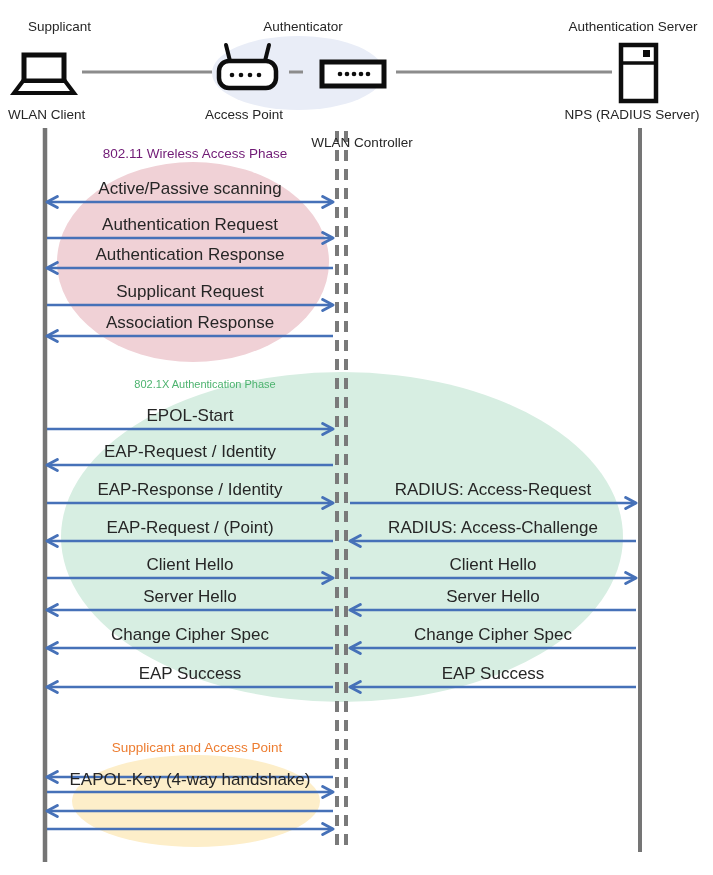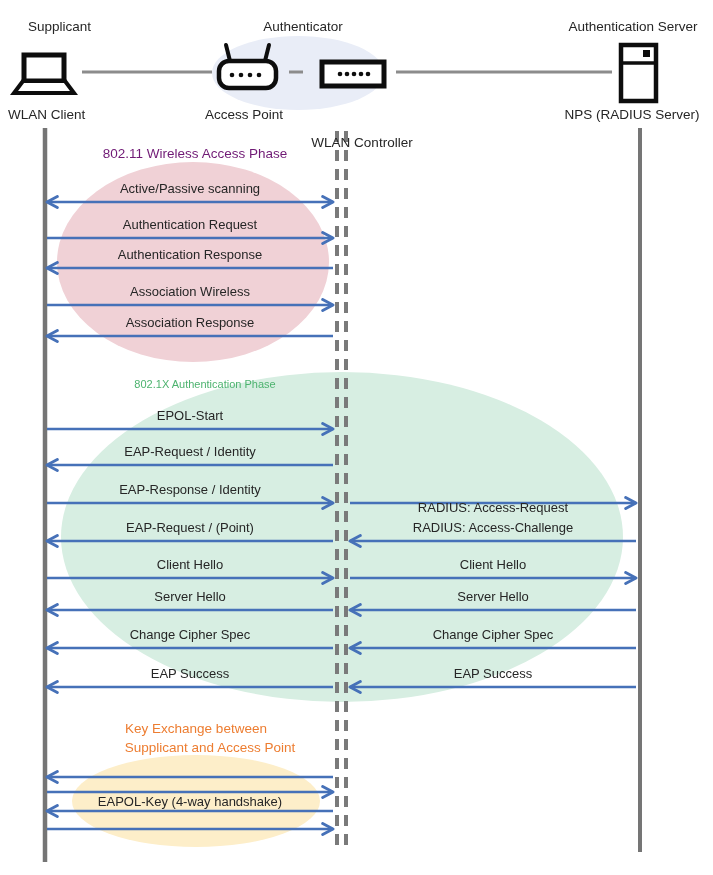--- a/index.html
+++ b/index.html
@@ -1,19 +1,19 @@
 <!DOCTYPE html>
 <html><head>
 <meta charset="utf-8">
 <style>
   html,body{margin:0;padding:0;background:#ffffff;}
   .stage{position:relative;width:713px;height:875px;background:#fff;overflow:hidden;
          font-family:"Liberation Sans",sans-serif;color:#262626;}
   .layer{position:absolute;left:0;top:0;}
-  .lbl{position:absolute;font-size:13px;line-height:16px;text-align:center;white-space:nowrap;color:#262626;}
+  .lbl{position:absolute;font-size:17px;line-height:16px;text-align:center;white-space:nowrap;color:#262626;}
   .actor{font-size:13.5px;}
   .msgL{left:45px;width:290px;}
   .msgR{left:348px;width:290px;}
   .ph1{color:#701a75;font-size:13.5px;}
   .ph2{color:#4db36f;font-size:11px;}
   .ph3{color:#ed7d31;font-size:13.5px;}
   .la{text-align:left;}
 </style>
 </head>
 <body>
@@ -108,38 +108,37 @@
   <div class="lbl actor" style="left:233px;top:19px;width:140px;">Authenticator</div>
   <div class="lbl actor" style="left:553px;top:19px;width:160px;">Authentication Server</div>
 
   <div class="lbl actor la" style="left:8px;top:107px;">WLAN Client</div>
   <div class="lbl actor" style="left:184px;top:107px;width:120px;">Access Point</div>
   <div class="lbl actor" style="left:292px;top:107px;width:140px;margin-top:28px;">WLAN Controller</div>
   <div class="lbl actor" style="left:552px;top:107px;width:160px;">NPS (RADIUS Server)</div>
 
   <div class="lbl ph1" style="left:45px;top:146px;width:300px;">802.11 Wireless Access Phase</div>
   <div class="lbl ph2" style="left:55px;top:376px;width:300px;">802.1X Authentication Phase</div>
-  <div class="lbl ph3" style="left:46px;top:721px;width:300px;">Key Exchange between</div>
-  <div class="lbl ph3" style="left:60px;top:740px;width:300px;">Supplicant and Access Point</div>
+  <div class="lbl ph3" style="left:47px;top:740px;width:300px;">Supplicant and Access Point</div>
 
   <div class="lbl msgL" style="top:181px;">Active/Passive scanning</div>
   <div class="lbl msgL" style="top:217px;">Authentication Request</div>
   <div class="lbl msgL" style="top:247px;">Authentication Response</div>
-  <div class="lbl msgL" style="top:284px;">Association Wireless</div>
+  <div class="lbl msgL" style="top:284px;">Supplicant Request</div>
   <div class="lbl msgL" style="top:408px;">EPOL-Start</div>
 
   <div class="lbl msgL" style="top:315px;">Association Response</div>
   <div class="lbl msgL" style="top:444px;">EAP-Request / Identity</div>
   <div class="lbl msgL" style="top:482px;">EAP-Response / Identity</div>
-  <div class="lbl msgR" style="top:500px;">RADIUS: Access-Request</div>
+  <div class="lbl msgR" style="top:482px;">RADIUS: Access-Request</div>
   <div class="lbl msgL" style="top:520px;">EAP-Request / (Point)</div>
   <div class="lbl msgR" style="top:520px;">RADIUS: Access-Challenge</div>
   <div class="lbl msgL" style="top:557px;">Client Hello</div>
   <div class="lbl msgR" style="top:557px;">Client Hello</div>
   <div class="lbl msgL" style="top:589px;">Server Hello</div>
   <div class="lbl msgR" style="top:589px;">Server Hello</div>
   <div class="lbl msgL" style="top:627px;">Change Cipher Spec</div>
   <div class="lbl msgR" style="top:627px;">Change Cipher Spec</div>
   <div class="lbl msgL" style="top:666px;">EAP Success</div>
   <div class="lbl msgR" style="top:666px;">EAP Success</div>
 
-  <div class="lbl msgL" style="top:794px;">EAPOL-Key (4-way handshake)</div>
+  <div class="lbl msgL" style="top:772px;">EAPOL-Key (4-way handshake)</div>
 </div>
 
 </body></html>

